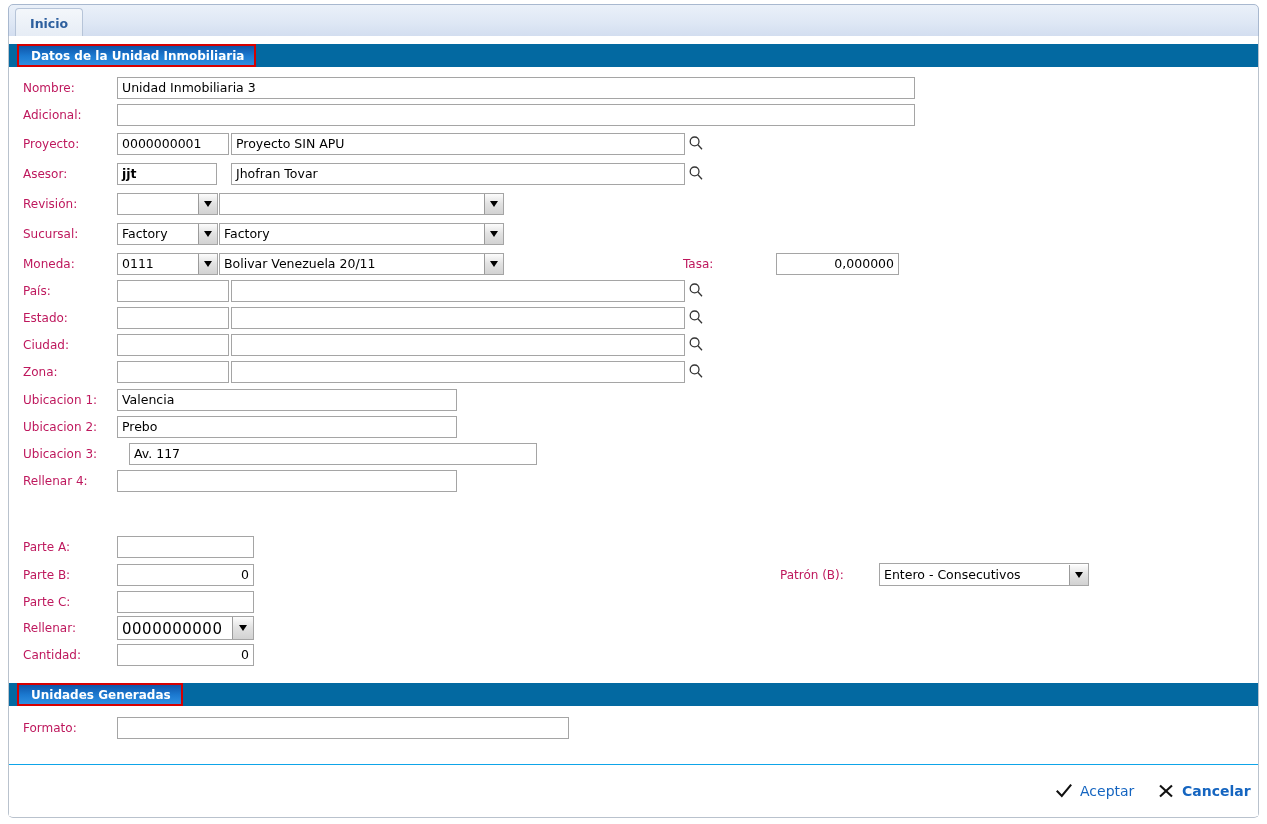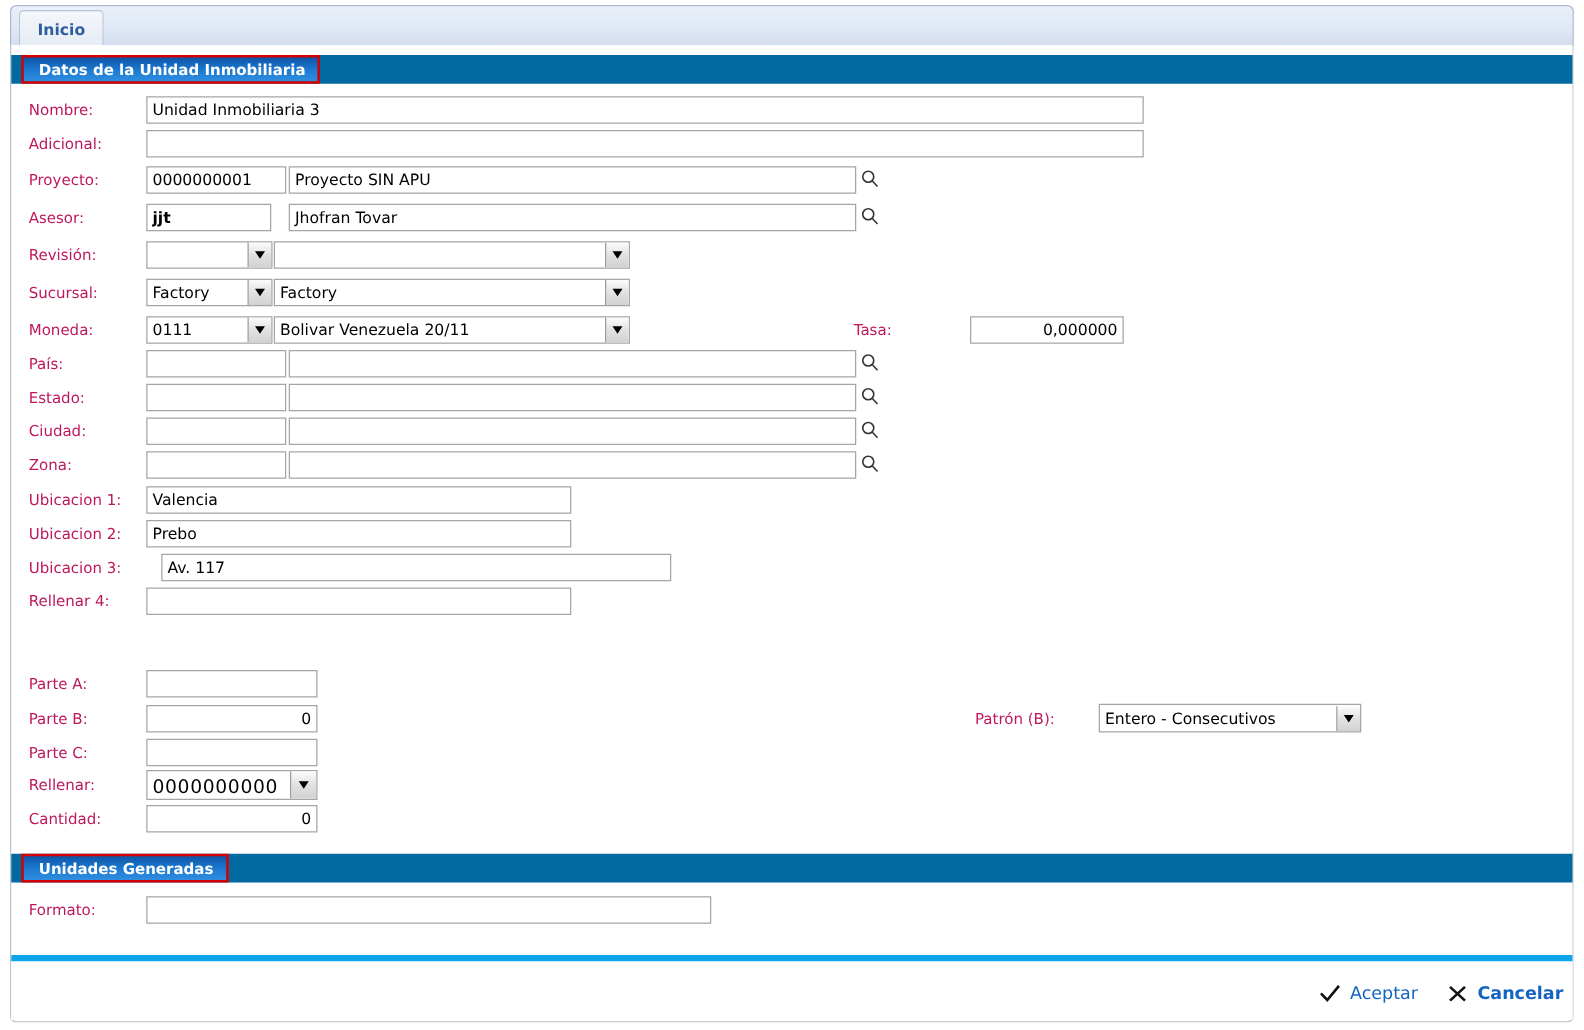--- a/index.html
+++ b/index.html
@@ -50,21 +50,21 @@
     position: absolute; left: 8px; top: 36px;
     width: 1251px; height: 782px;
     background: #ffffff;
     border: 1px solid #b9c2cd;
     border-top: none;
     border-radius: 0 0 5px 5px;
   }
   .content { position: absolute; left: 0; top: 0; right: 0; height: 727px; }
   .footer {
     position: absolute; left: 0; right: 0; top: 728px; height: 52px;
-    border-top: 5px solid #0ea5e9;
+    border-top: 1px solid #0ea5e9;
     background: #ffffff;
   }
 
   
   .section-bar {
     position: absolute; left: 0; height: 23px; width: 1249px;
     background: #0369a1;
     display: flex; align-items: center;
   }
   .section-title {

